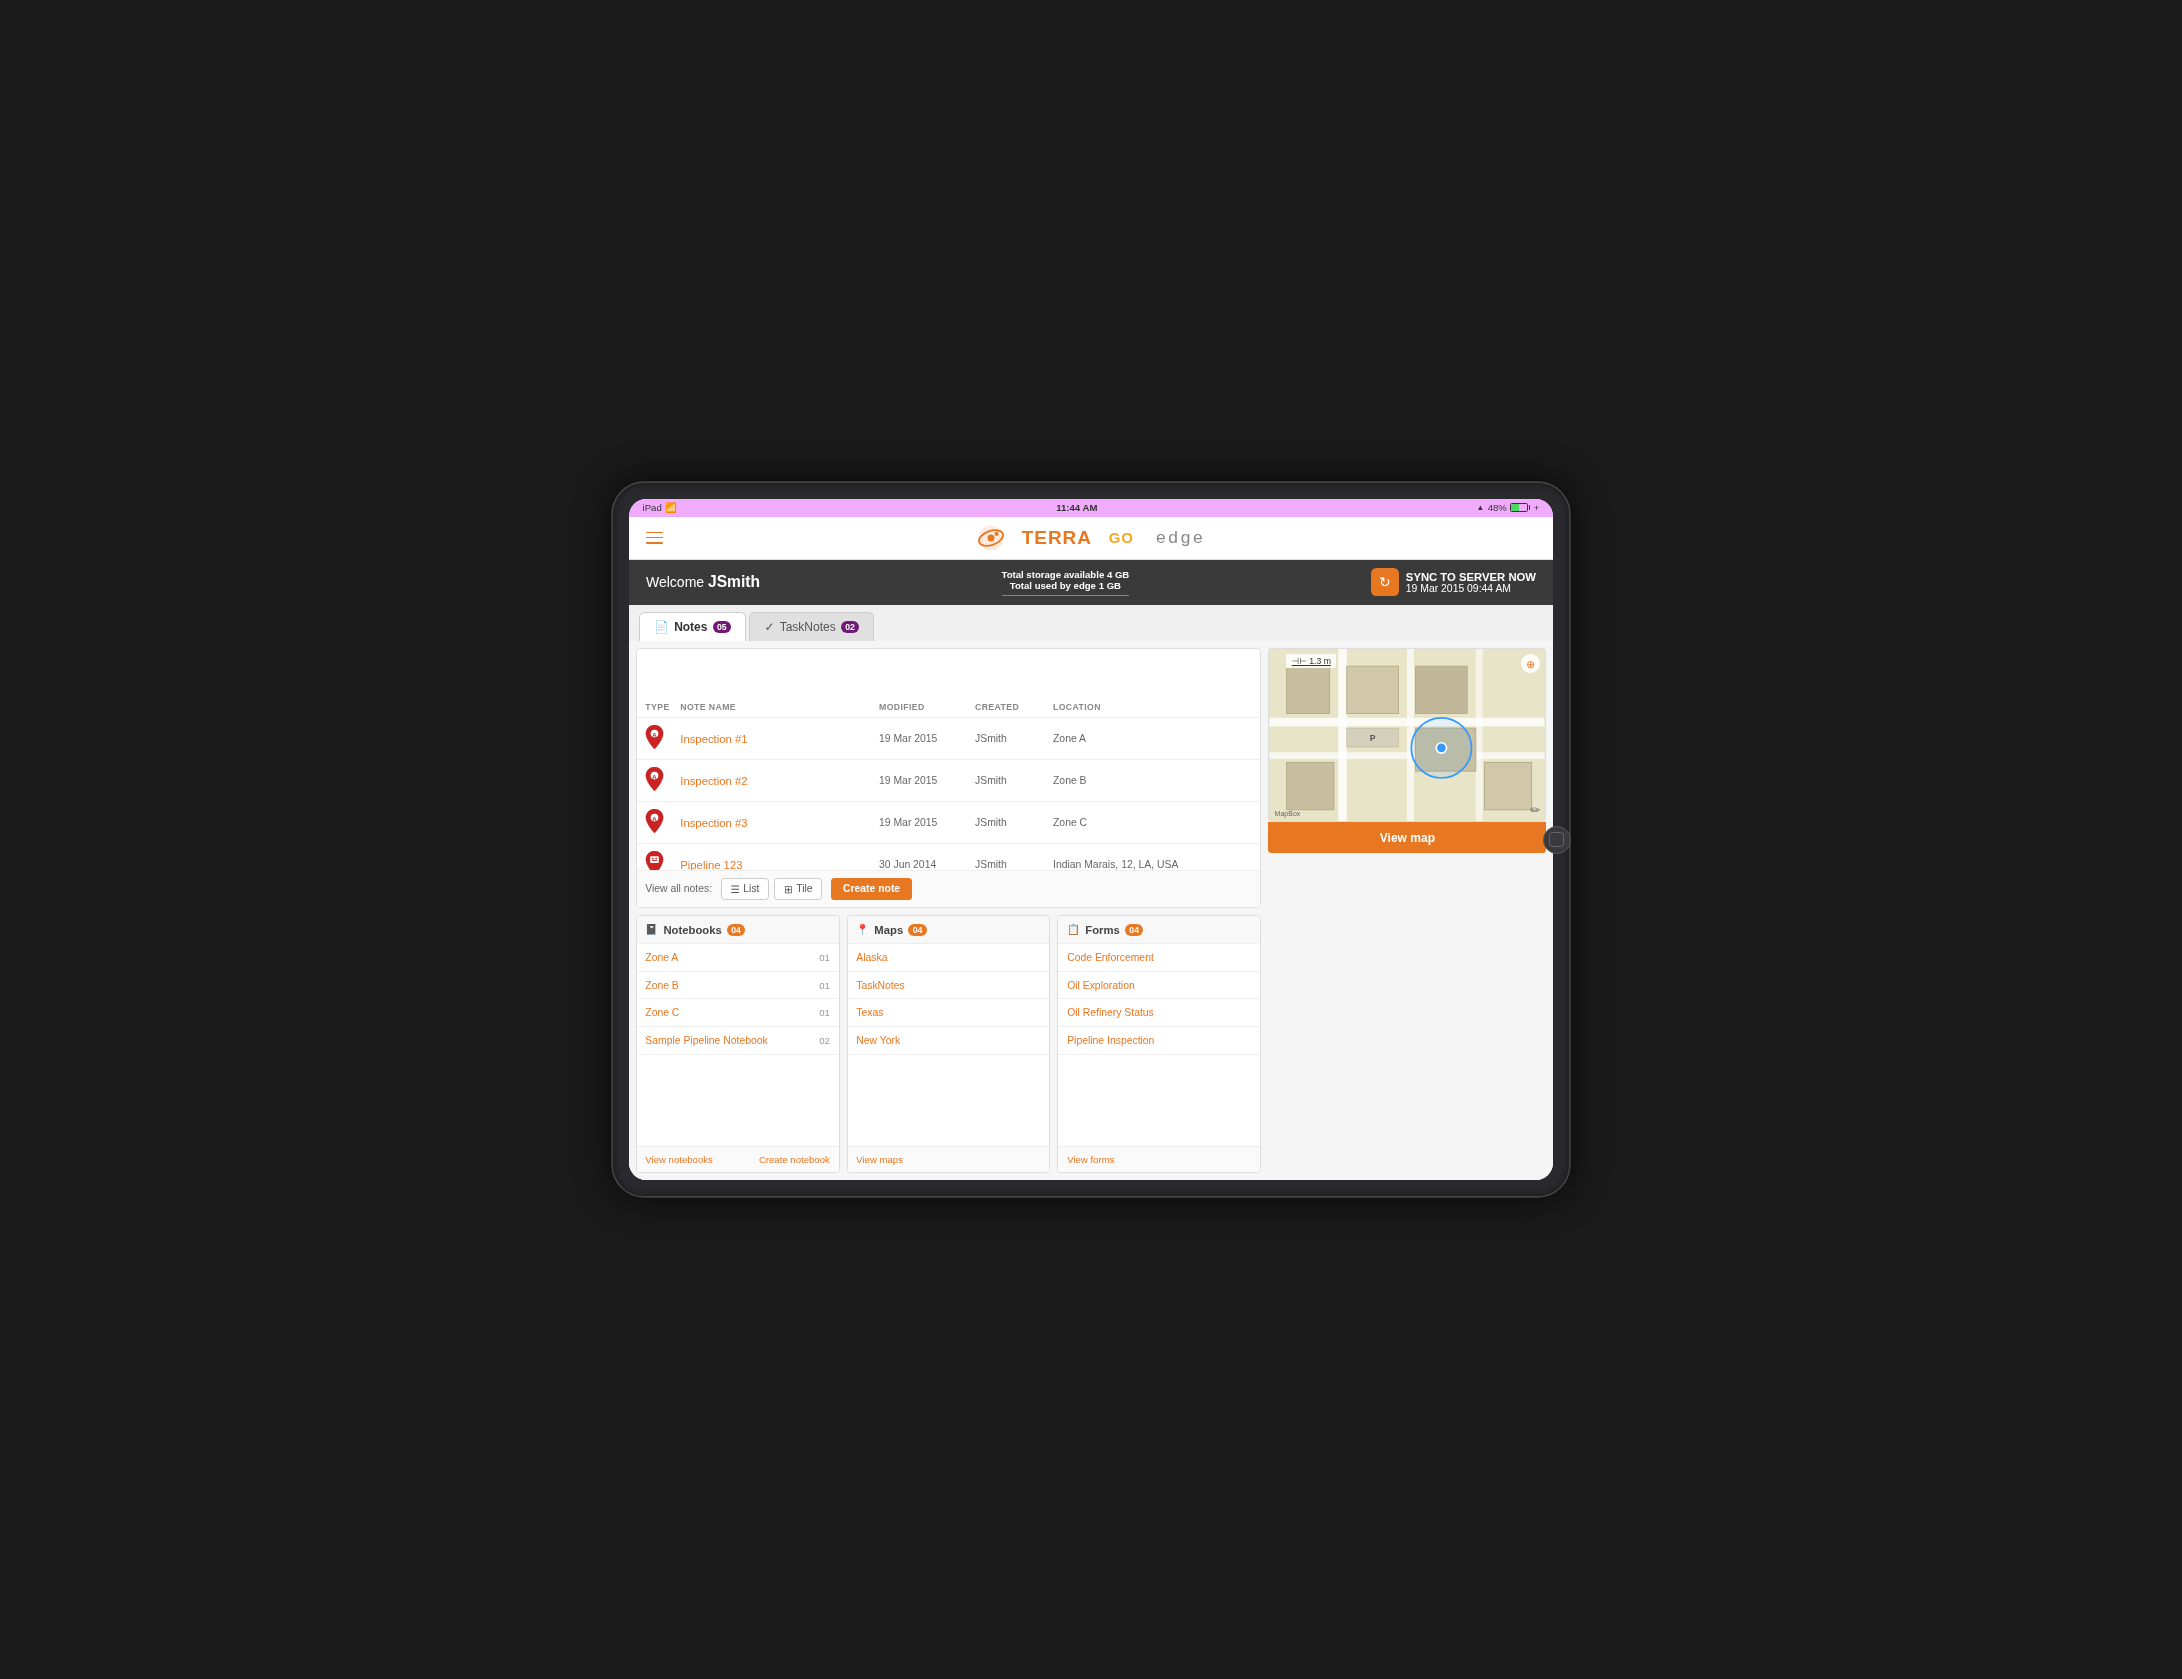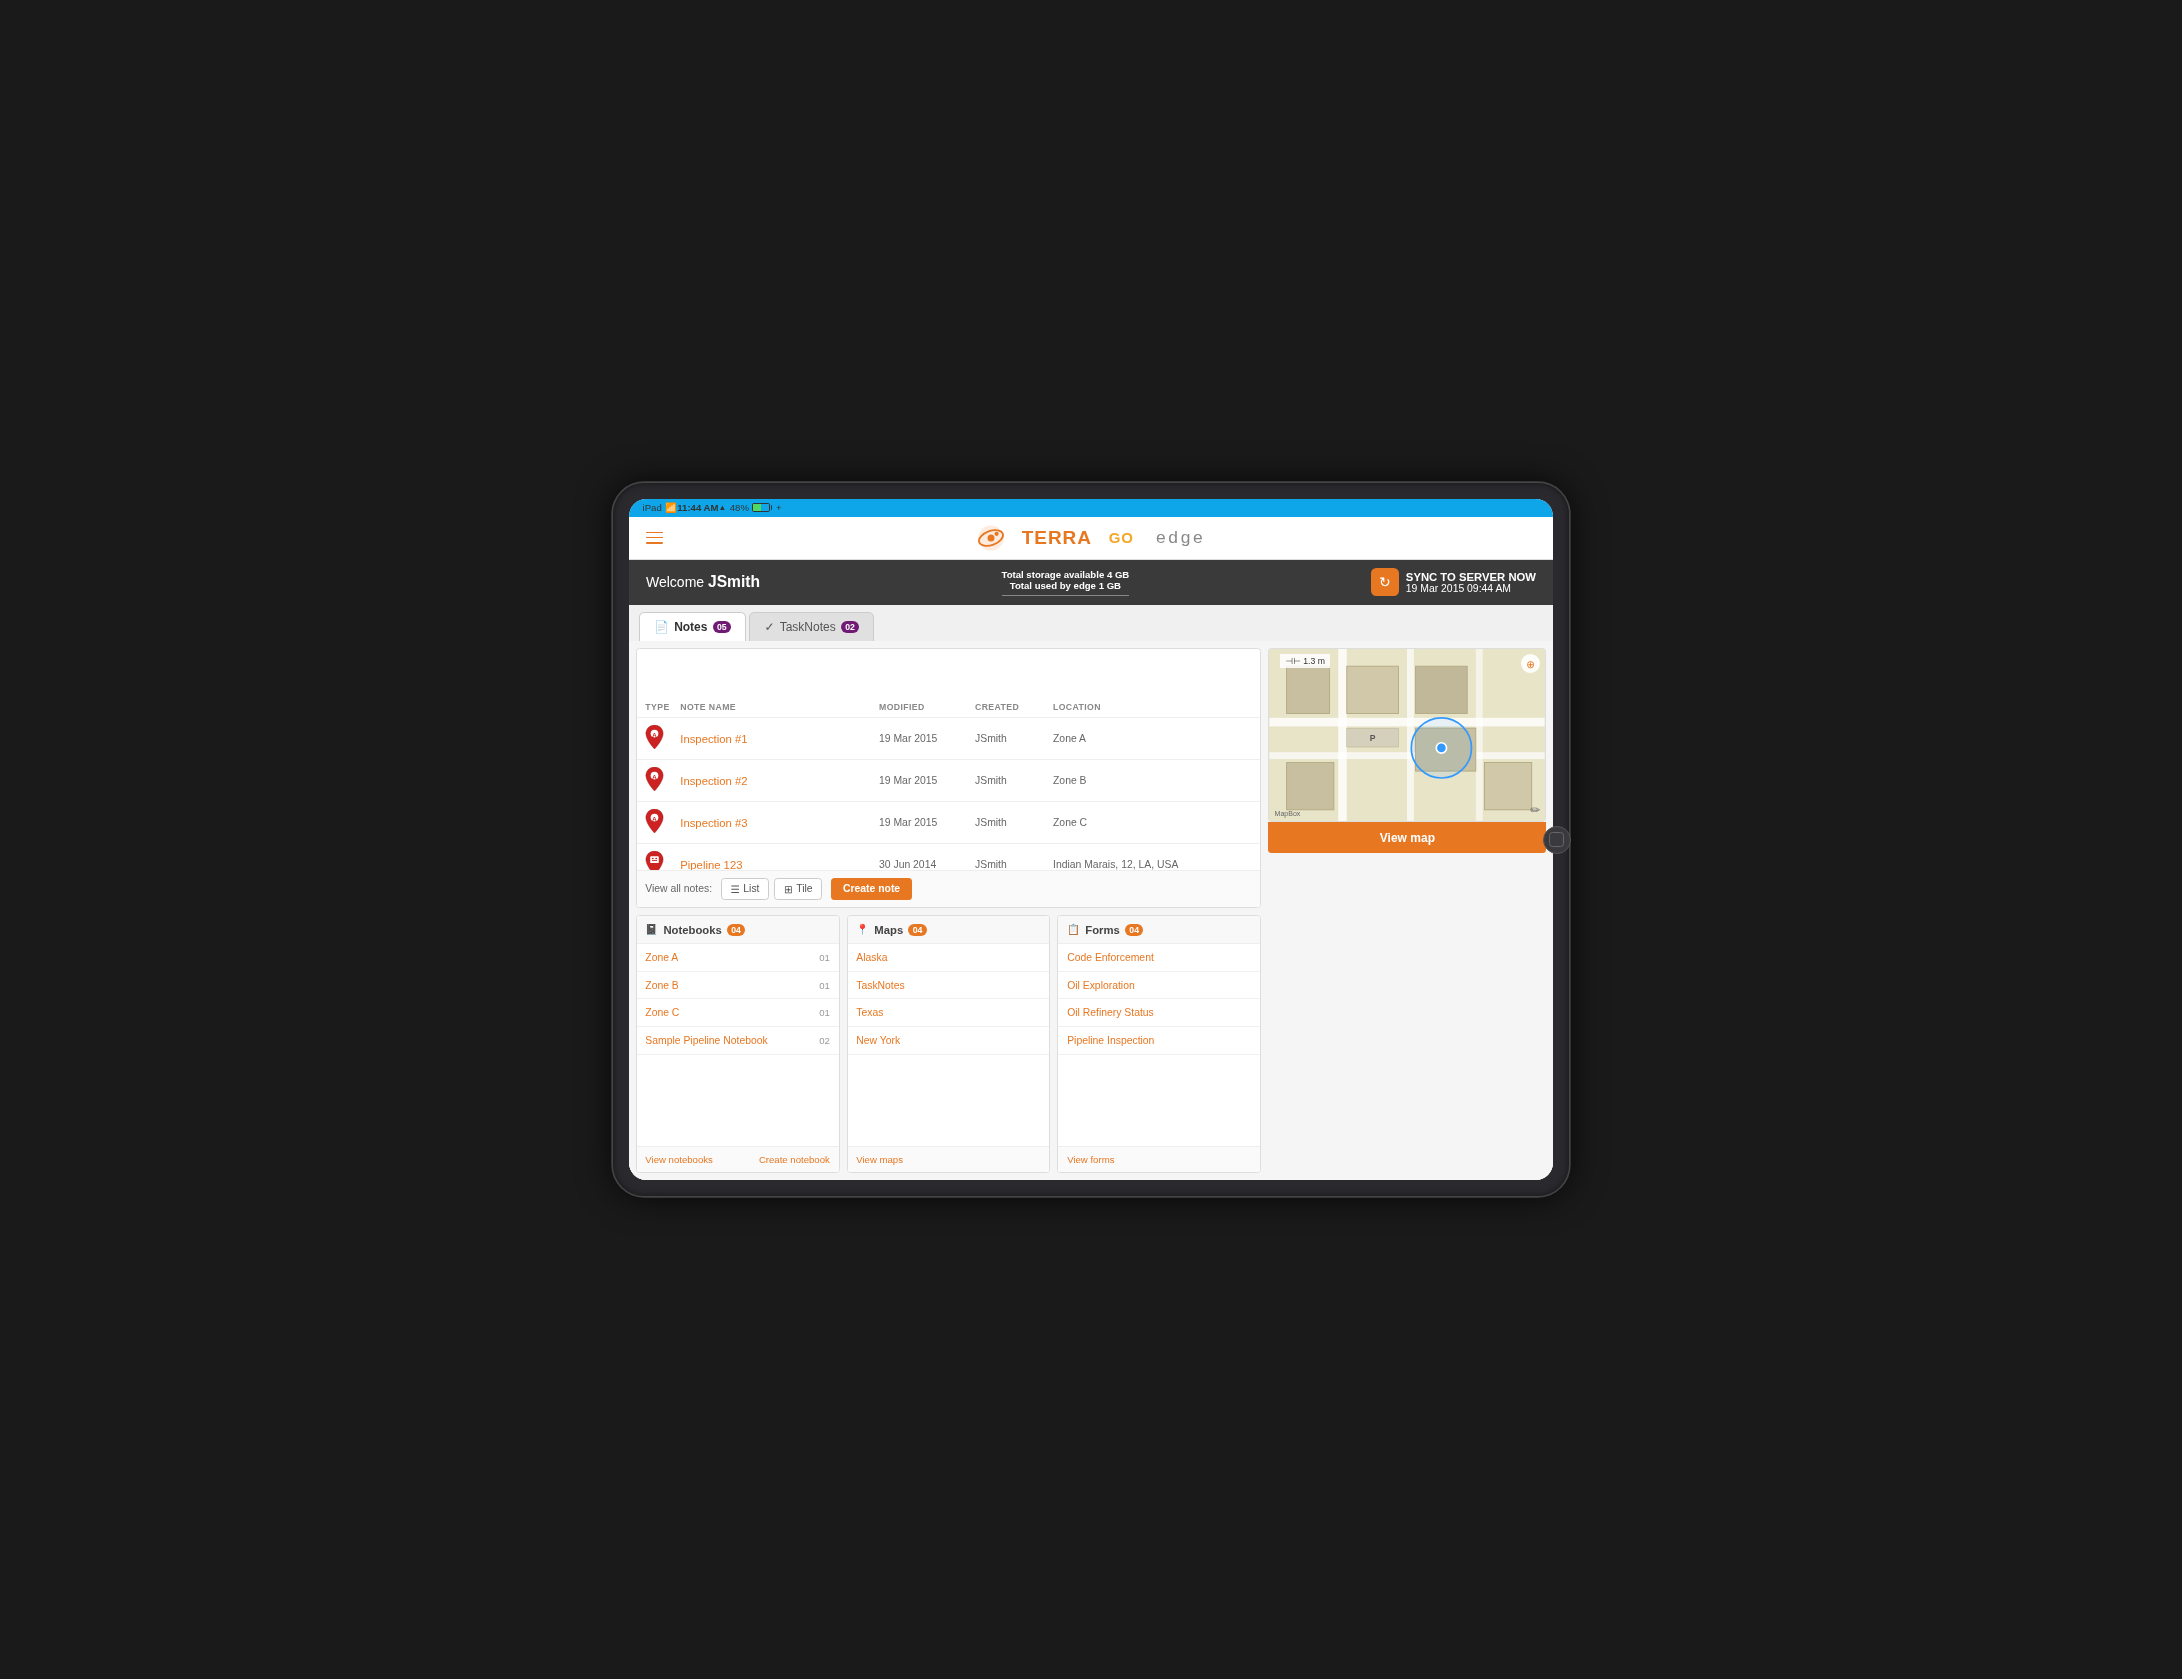--- a/index.html
+++ b/index.html
@@ -23,22 +23,23 @@
     .ipad-screen {
       width: 100%;
       height: 100%;
       background: #f0f0f0;
       border-radius: 17.4px;
       overflow: hidden;
       display: flex;
       flex-direction: column;
     }
     .status-bar {
-      background: #0ea5e9;
-      display: flex;
+      background: #f0abfc;
+      display: flex;
+      justify-content: space-between;
       align-items: center;
       padding: 3.5px 14px;
       font-size: 9.6px;
       font-weight: 500;
       color: #333;
       flex-shrink: 0;
     }
     .status-left { display: flex; align-items: center; gap: 3.5px; }
     .status-center { font-weight: 600; }
     .status-right { display: flex; align-items: center; gap: 3.5px; }
@@ -278,26 +279,27 @@
     }
     .map-placeholder {
       width: 100%;
       height: 100%;
       position: relative;
       overflow: hidden;
     }
     .map-overlay-tl {
       position: absolute;
       top: 5.2px;
-      left: 11px;
+      left: 17px;
       background: rgba(255,255,255,0.85);
       border-radius: 0;
       padding: 1.7px 5.2px;
       font-size: 8.7px;
       color: #333;
+      text-decoration: underline;
     }
     .map-compass {
       position: absolute;
       top: 5.2px;
       right: 5.2px;
       width: 19px;
       height: 19px;
       background: rgba(255,255,255,0.9);
       border-radius: 50%;
       display: flex;

